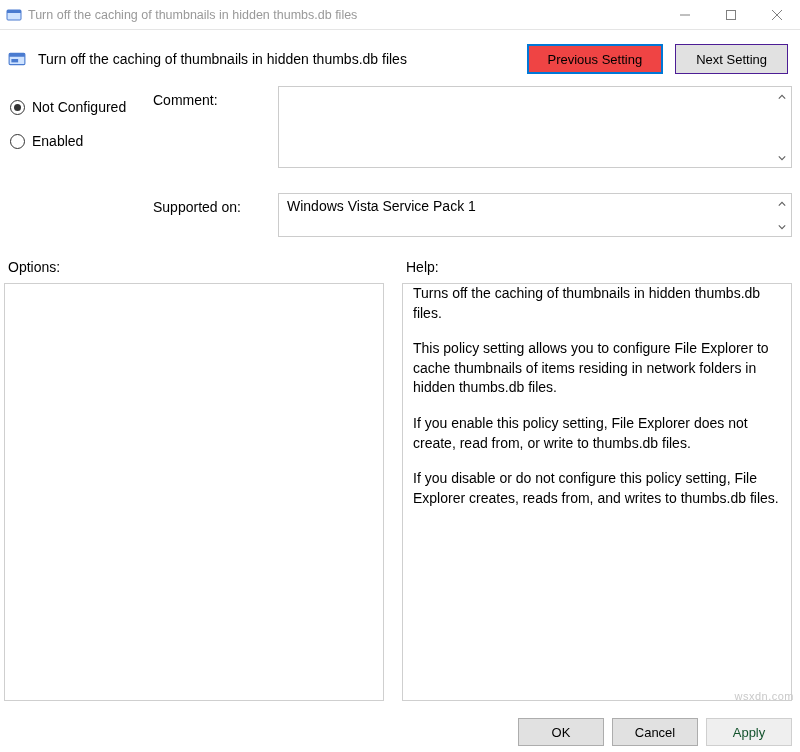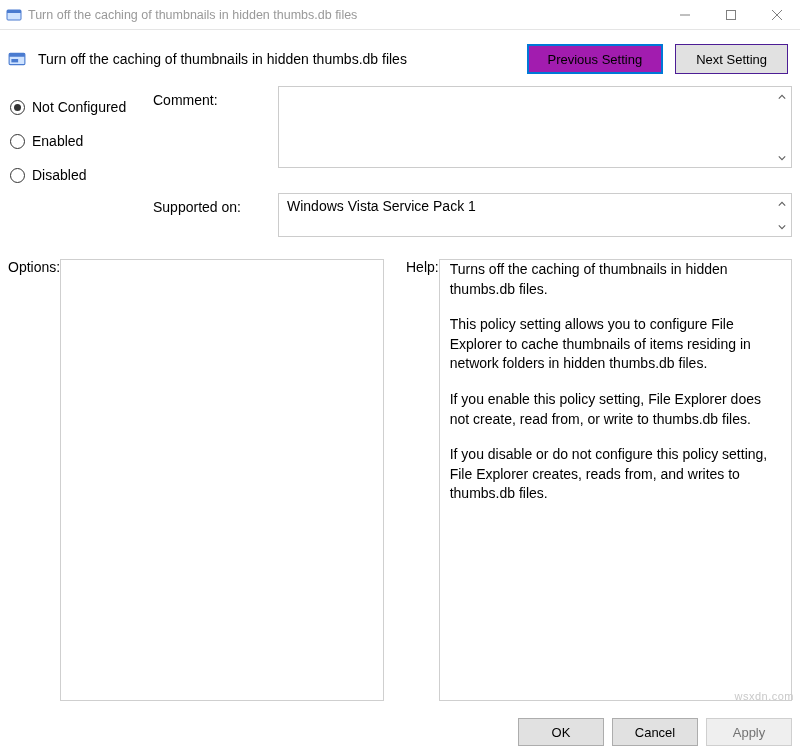--- a/index.html
+++ b/index.html
@@ -60,21 +60,21 @@
     border: 1px solid #4c1d95;
     height: 30px;
     padding: 0 20px;
     font: inherit;
     font-size: 13px;
     cursor: pointer;
   }
   .nav-btn.focused {
     border: 2px solid #0078d7;
     padding: 0 19px;
-    background: #a21caf;
+    background: #ef4444;
   }
   
   .config {
     display: flex;
     padding: 0 8px 4px 10px;
     gap: 8px;
   }
   .radios {
     width: 135px;
     padding-top: 4px;
@@ -131,21 +131,21 @@
   .scroll-arrow.up { top: 1px; }
   .scroll-arrow.down { bottom: 1px; }
   .scroll-arrow svg { width: 8px; height: 8px; }
   
   .panels {
     display: flex;
     padding: 18px 8px 0 4px;
     gap: 18px;
     height: 460px;
   }
-  .panel-col { display: flex; flex-direction: row; }
+  .panel-col { display: flex; flex-direction: column; }
   .panel-col.options { width: 380px; }
   .panel-col.help { flex: 1; }
   .panel-label { font-size: 14px; margin: 0 0 8px 4px; }
   .panel-box {
     border: 1px solid #cfcfcf;
     flex: 1;
     background: #fff;
     padding: 0 10px;
     font-size: 14px;
     line-height: 1.4;
@@ -159,21 +159,21 @@
     display: flex; gap: 8px; margin-left: 44px;
   }
   .footer .btn {
     background: #e1e1e1;
     border: 1px solid #adadad;
     height: 28px; width: 86px;
     font: inherit; font-size: 13px;
     cursor: pointer;
   }
   .footer .btn.disabled {
-    color: #737373;
+    color: #14532d;
     border-color: #cfcfcf;
     background: #efefef;
     cursor: default;
   }
   .watermark {
     position: absolute;
     right: 6px; bottom: 50px;
     font-size: 11px;
     color: #c9c9c9;
     letter-spacing: 0.5px;
@@ -226,24 +226,20 @@
 <div class="config">
   <div class="radios">
     <div class="radio-row">
       <span class="radio-dot checked"></span>
       <span>Not Configured</span>
     </div>
     <div class="radio-row">
       <span class="radio-dot"></span>
       <span>Enabled</span>
     </div>
-    <div class="radio-row">
-      <span class="radio-dot"></span>
-      <span>Disabled</span>
-    </div>
   </div>
   <div class="fields">
     <div class="field-label">Comment:</div>
     <div class="comment-box">
       <span></span>
       <span class="scroll-arrow up">
           <svg viewBox="0 0 10 10">
             <path d="M1 7 L5 3 L9 7" fill="none" stroke="currentColor" stroke-width="1.4"></path>
           </svg>
         </span>

